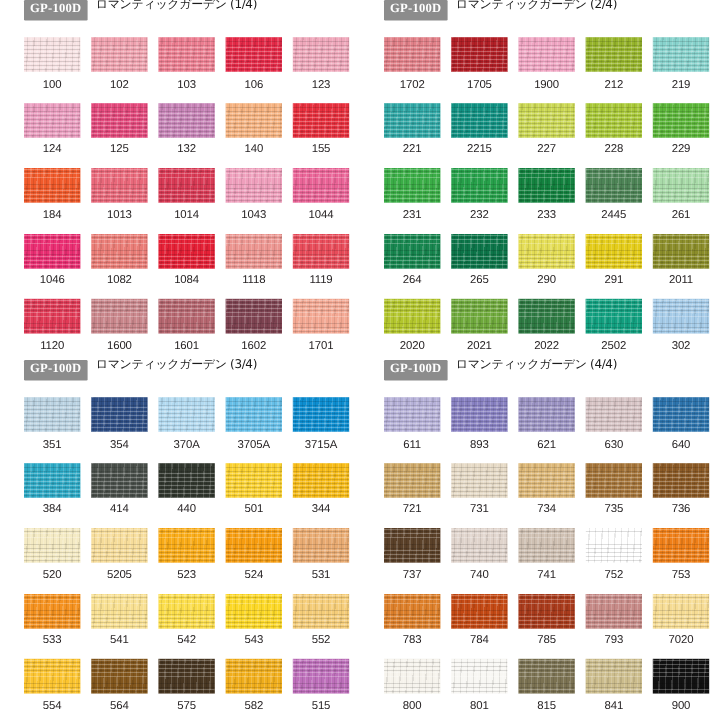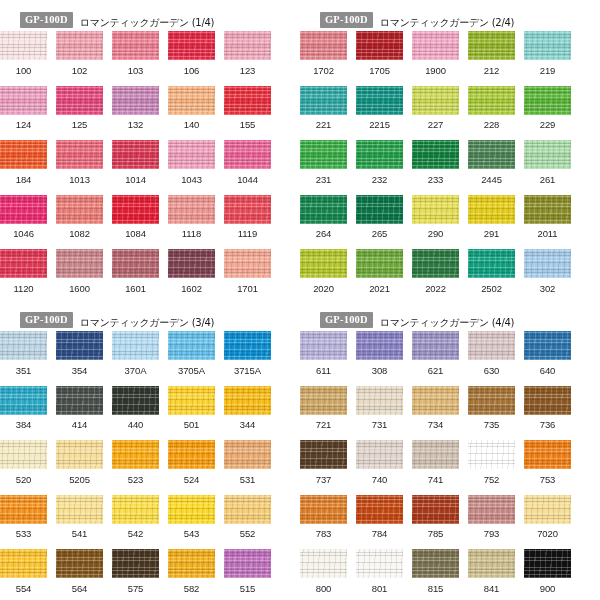--- a/index.html
+++ b/index.html
@@ -27,21 +27,21 @@
     box-sizing: border-box;
   }
   .q-tl { left: 0;   top: 0;   }
   .q-tr { left: 300px; top: 0; }
   .q-bl { left: 0;   top: 300px; }
   .q-br { left: 300px; top: 300px; }
 
   .q-header {
     height: 28px;
     display: flex;
-    align-items: flex-end;
+    align-items: flex-start;
     padding-left: 20px;
     box-sizing: border-box;
     white-space: nowrap;
   }
   .badge {
     display: inline-block;
     background: #8c8c8c;
     color: #ffffff;
     font-family: "Liberation Serif", serif;
     font-weight: bold;
@@ -54,20 +54,21 @@
   .q-title {
     font-family: "DejaVu Sans", sans-serif;
     font-size: 10px;
     color: #1a1a1a;
     margin-left: 7px;
     letter-spacing: -0.3px;
     line-height: 1;
   }
 
   .grid {
+    padding-left: 20px;
     padding-top: 3px;
     box-sizing: border-box;
   }
   .row {
     display: flex;
     height: 54.5px;
     align-items: flex-start;
   }
   .cell {
     width: 47px;
@@ -643,21 +644,21 @@
           <div class="cell">
             <div class="swatch" style="background-color: rgb(183, 178, 217);">
               <div class="tex"></div>
             </div>
             <div class="code">611</div>
           </div>
           <div class="cell">
             <div class="swatch" style="background-color: rgb(136, 129, 194);">
               <div class="tex"></div>
             </div>
-            <div class="code">308</div>
+            <div class="code">893</div>
           </div>
           <div class="cell">
             <div class="swatch" style="background-color: rgb(156, 148, 196);">
               <div class="tex"></div>
             </div>
             <div class="code">621</div>
           </div>
           <div class="cell">
             <div class="swatch" style="background-color: rgb(216, 197, 198);">
               <div class="tex"></div>

